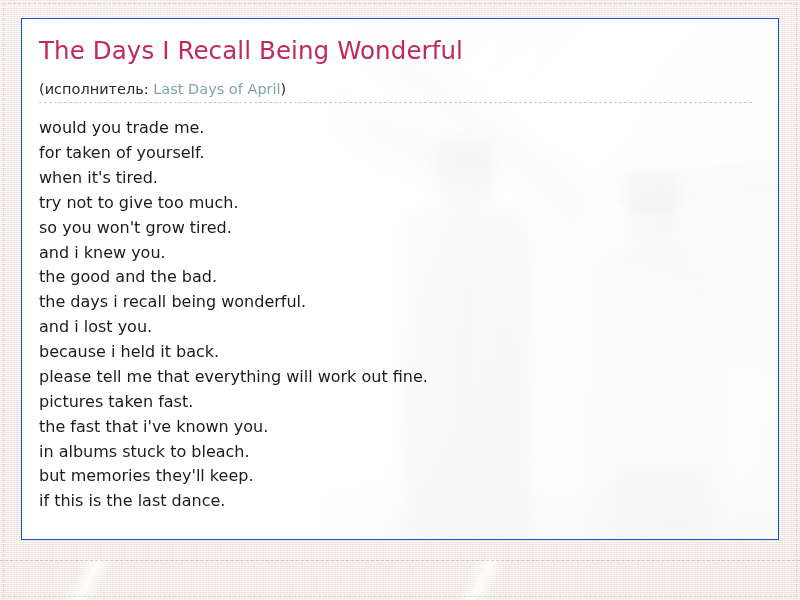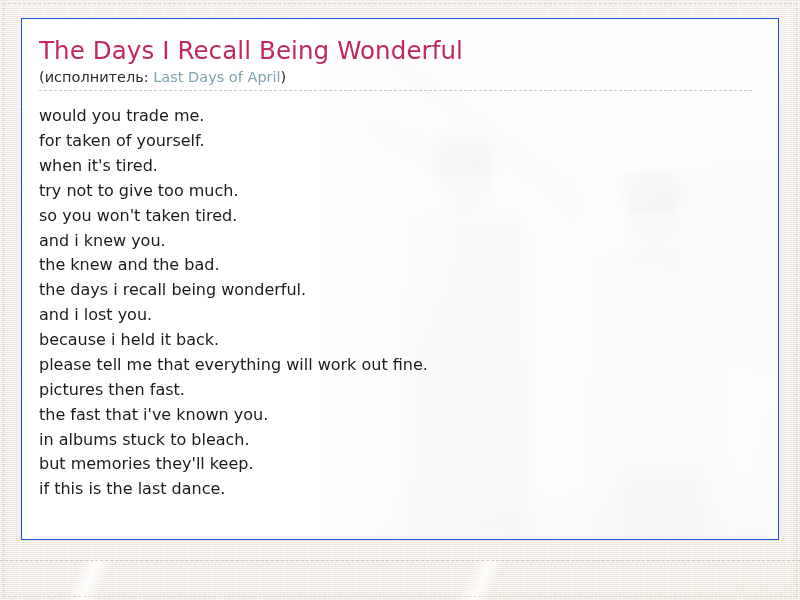--- a/index.html
+++ b/index.html
@@ -221,21 +221,21 @@
     color: #C2285C;
     letter-spacing: 0.1px;
     line-height: 1.15;
     white-space: nowrap;
   }
 
   #artist-line {
     font-family: "DejaVu Sans", sans-serif;
     font-size: 14.5px;
     color: #2a2a2a;
-    margin-top: 4px;
+    margin-top: 16px;
     white-space: nowrap;
   }
 
   #artist-link {
     color: #7fa2b0;
     text-decoration: none;
     cursor: pointer;
   }
 
   #header-divider {
@@ -296,28 +296,28 @@
 
     <div id="artist-line"><span>(исполнитель: </span><a href="#" id="artist-link">Last Days of April</a><span>)</span></div>
 
     <div id="header-divider"></div>
 
     <div id="lyrics-block">
         <div class="lyric-line">would you trade me.</div>
         <div class="lyric-line">for taken of yourself.</div>
         <div class="lyric-line">when it's tired.</div>
         <div class="lyric-line">try not to give too much.</div>
-        <div class="lyric-line">so you won't taken tired.</div>
+        <div class="lyric-line">so you won't grow tired.</div>
         <div class="lyric-line">and i knew you.</div>
-        <div class="lyric-line">the knew and the bad.</div>
+        <div class="lyric-line">the good and the bad.</div>
         <div class="lyric-line">the days i recall being wonderful.</div>
         <div class="lyric-line">and i lost you.</div>
         <div class="lyric-line">because i held it back.</div>
         <div class="lyric-line">please tell me that everything will work out fine.</div>
-        <div class="lyric-line">pictures then fast.</div>
+        <div class="lyric-line">pictures taken fast.</div>
         <div class="lyric-line">the fast that i've known you.</div>
         <div class="lyric-line">in albums stuck to bleach.</div>
         <div class="lyric-line">but memories they'll keep.</div>
         <div class="lyric-line">if this is the last dance.</div>
       </div>
 
   </div>
 </div>
 
 </body></html>

